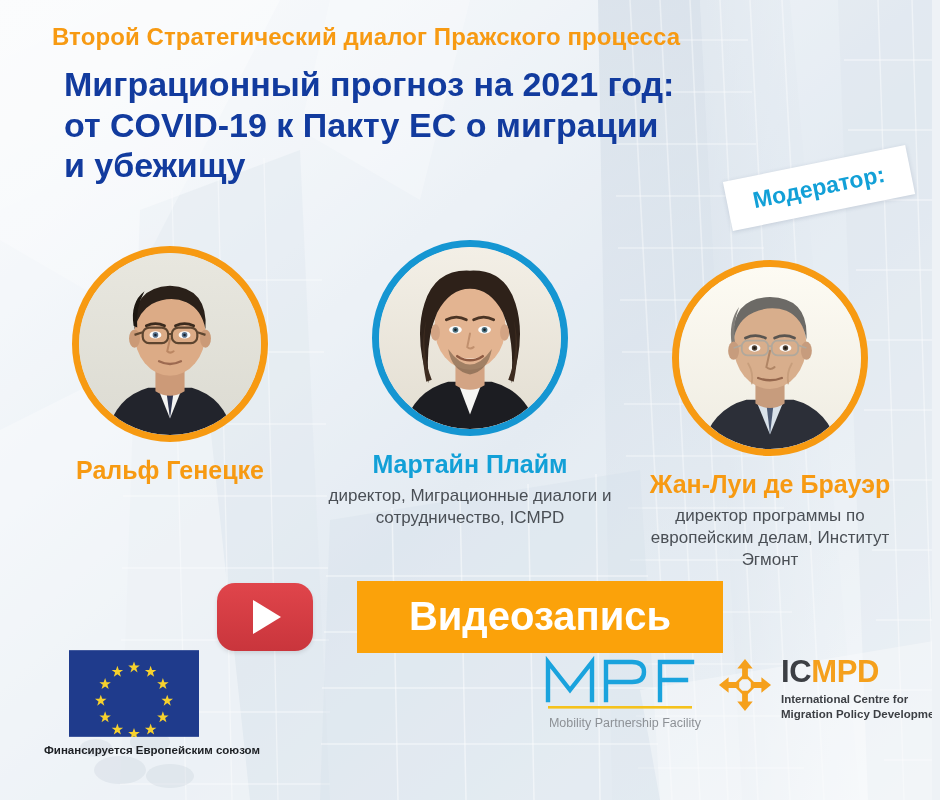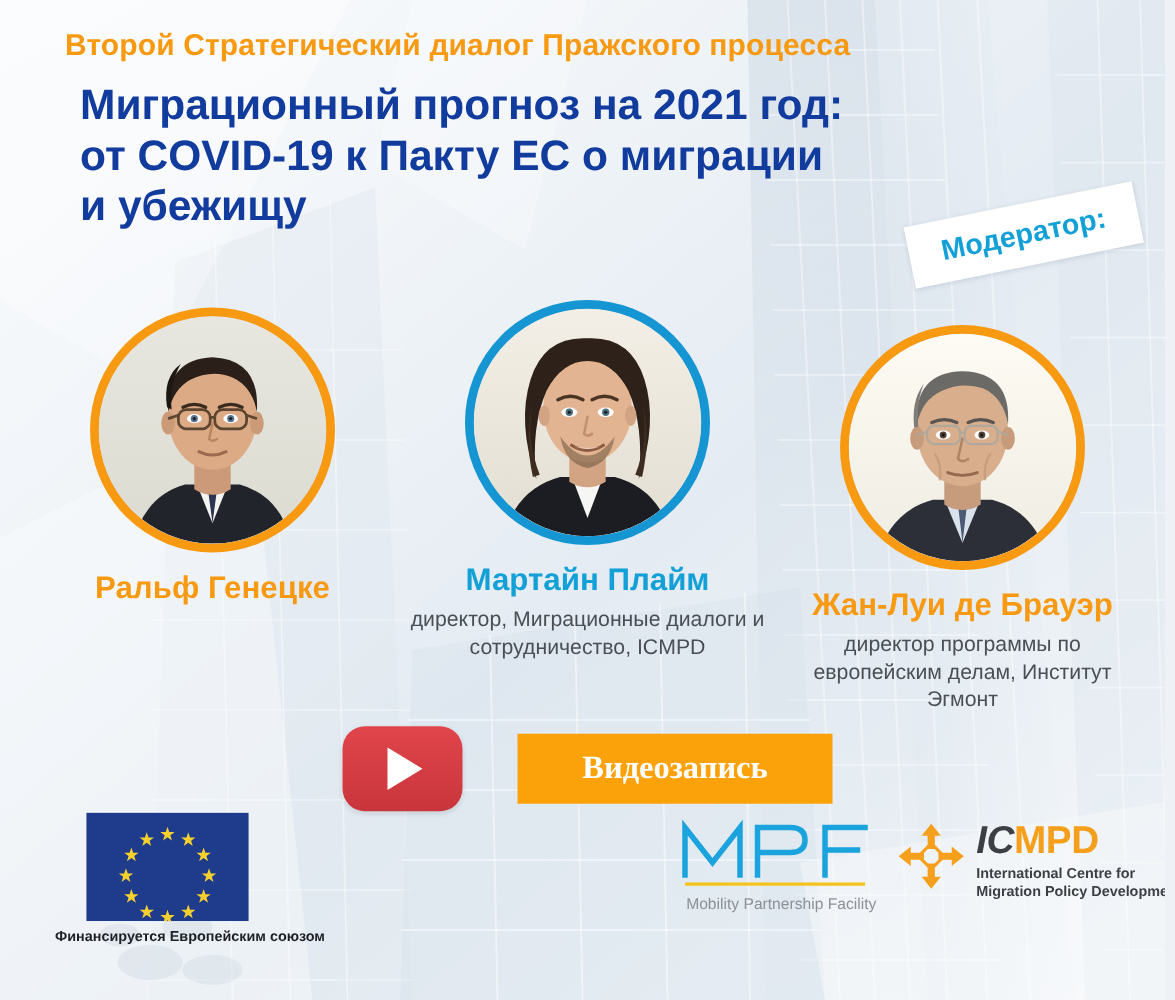--- a/index.html
+++ b/index.html
@@ -84,23 +84,23 @@
     box-shadow:0 2px 4px rgba(0,0,0,.10);
   }
   .yt-btn .tri{
     width:0;height:0;border-style:solid;
     border-width:17px 0 17px 28px;
     border-color:transparent transparent transparent #ffffff;
     margin-left:5px;
   }
   .video-btn{
     background:#fba20a;color:#ffffff;
-    font-size:26px;font-weight:bold;
+    font-size:40px;font-weight:bold;
     padding:13px 52px 15px 52px;
-    flex:0 0 auto;line-height:1.1;white-space:nowrap;font-family:Liberation Serif, serif;
+    flex:0 0 auto;line-height:1.1;white-space:nowrap;
   }
 
   
   .footer{
     position:absolute;left:0;bottom:0;width:940px;height:160px;z-index:6;
   }
   .eu-block{position:absolute;left:44px;top:10px;width:180px;text-align:left;}
   .eu-flag{width:130px;height:87px;display:block;margin:0 auto;}
   .eu-caption{
     margin-top:7px;font-size:11.5px;font-weight:bold;color:#1d2024;
@@ -114,21 +114,21 @@
   .mpf-block{position:absolute;left:540px;top:12px;width:170px;text-align:center;}
   .mpf-mark{width:160px;height:62px;display:block;}
   .mpf-sub{
     margin-top:2px;font-size:12.5px;color:#8d9196;white-space:nowrap;
     text-align:center;
   }
   .icmpd-block{position:absolute;left:718px;top:16px;display:flex;align-items:flex-start;}
   .icmpd-mark{width:54px;height:54px;flex:0 0 auto;margin-top:2px;}
   .icmpd-text{margin-left:9px;}
   .icmpd-word{font-size:31px;font-weight:bold;line-height:1;letter-spacing:-.4px;}
-  .icmpd-word .ic{color:#3c3f44;font-style:italic;}
+  .icmpd-word .ic{color:#3c3f44;}
   .icmpd-word .mpd{color:#f5a01c;}
   .icmpd-sub{
     margin-top:5px;font-size:11.5px;font-weight:bold;color:#3c3f44;line-height:1.33;
     white-space:nowrap;
   }
 </style>
 </head>
 <body>
 
 <div class="poster">

